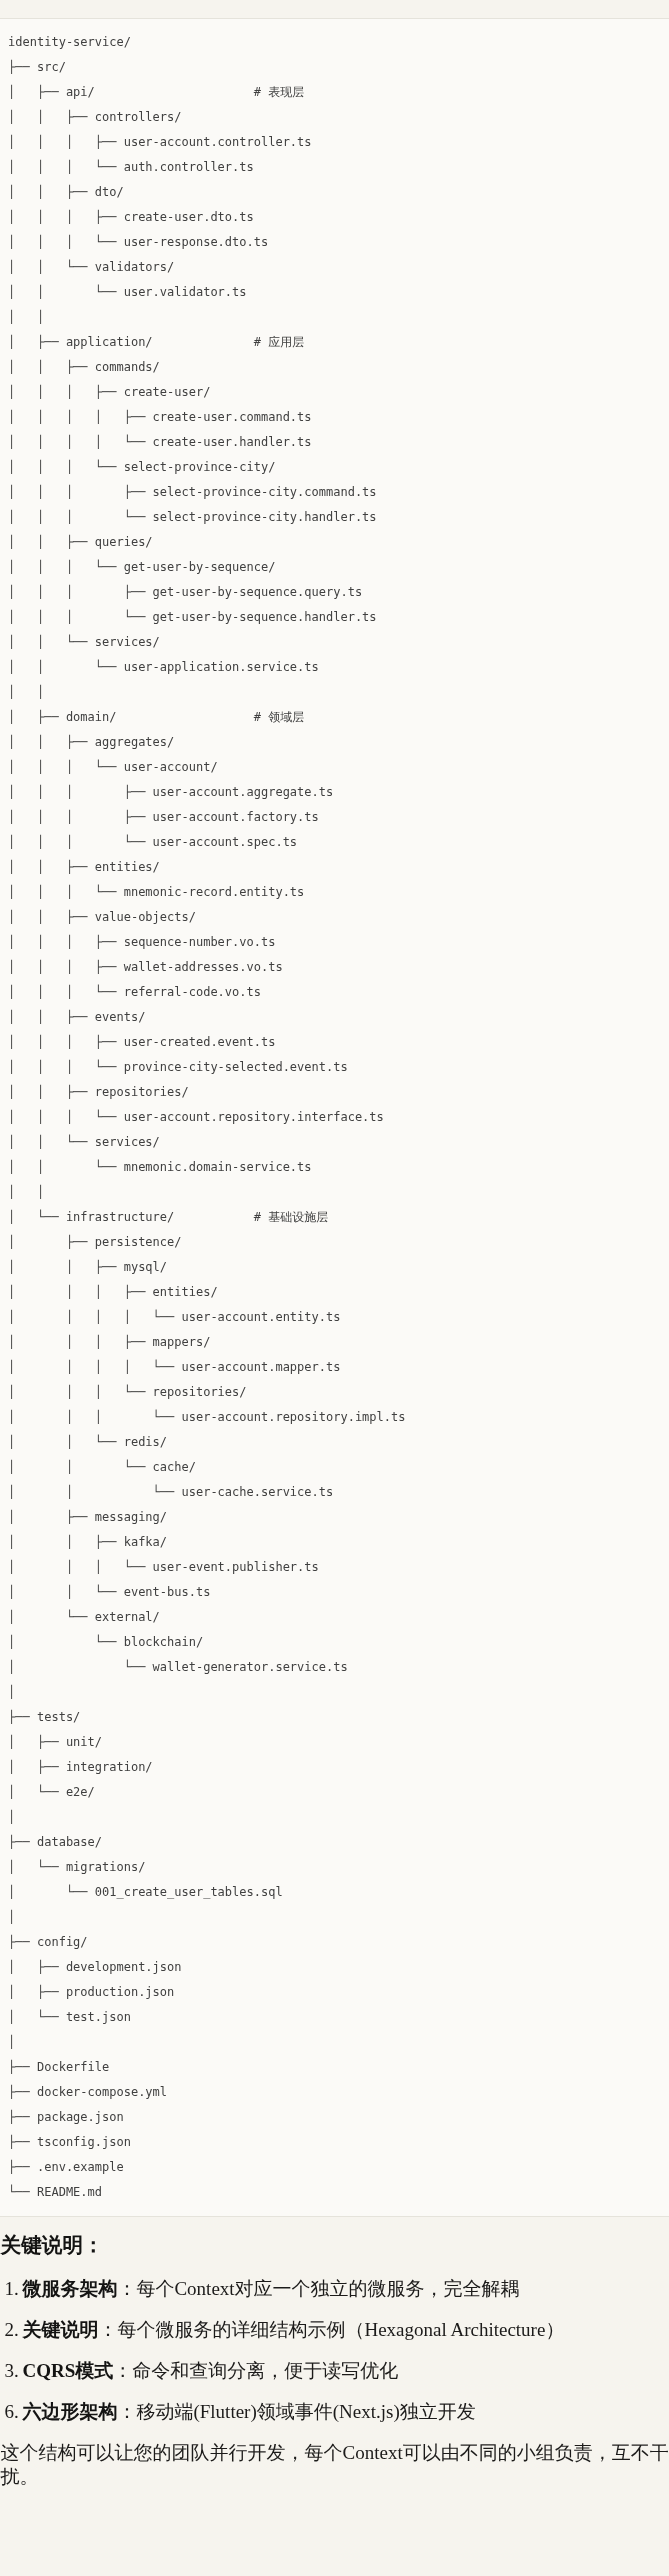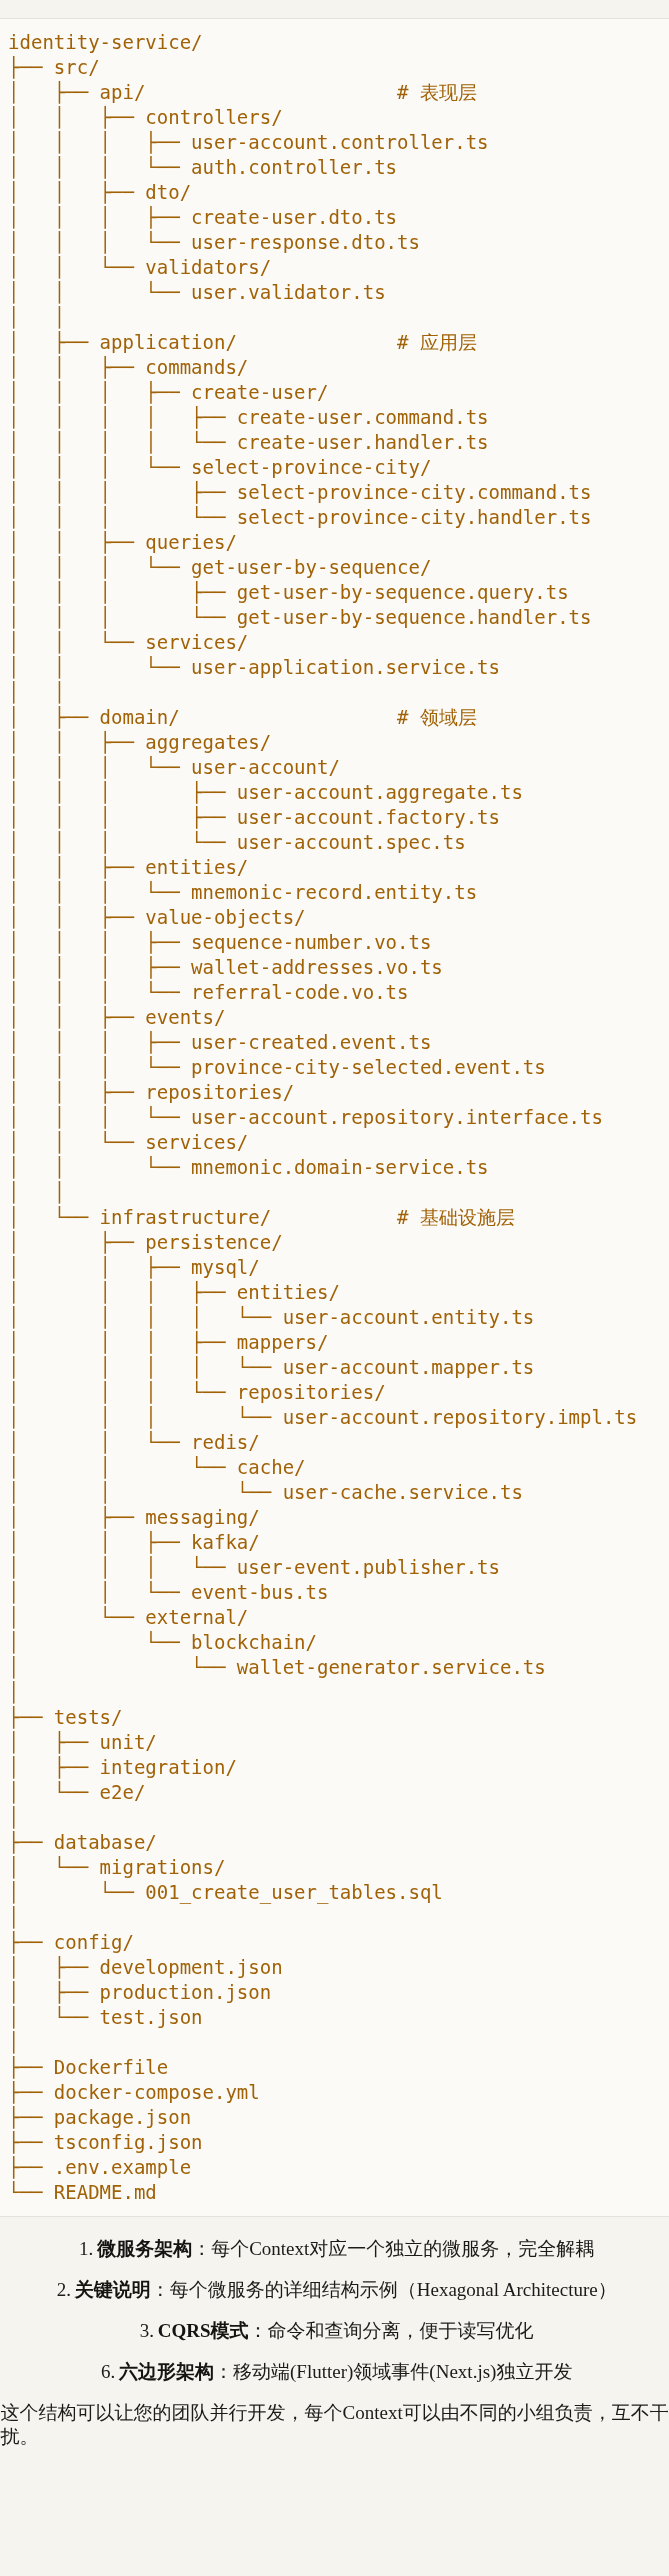--- a/index.html
+++ b/index.html
@@ -33,37 +33,36 @@
     margin: 17.5px 0 0 0;
     padding: 11.3px 8.1px 11.3px 8.1px;
     background: #fbfaf7;
     border-top: 0.6px solid #e5e3db;
     border-bottom: 0.6px solid #e5e3db;
     box-sizing: border-box;
   }
   .code-block code {
     display: block;
     font-family: "DejaVu Sans Mono", monospace;
-    font-size: 19px;
+    font-size: 12px;
     line-height: 25px;
-    color: #a16207;
+    color: #404040;
     white-space: pre;
   }
   h2.notes-heading {
     margin: 16.3px 0 0 0.6px;
     font-size: 20.6px;
     line-height: 24px;
     font-weight: 700;
     color: #141413;
   }
   ol.notes-list {
     list-style: none;
     margin: 20px 0 0 0;
     padding: 0 0 0 4.4px;
-    text-align: center;
   }
   ol.notes-list li {
     font-size: 19px;
     line-height: 24px;
     margin: 0 0 17px 0;
   }
   ol.notes-list .num {
     margin-right: 3.8px;
   }
   ol.notes-list strong {
@@ -164,20 +163,21 @@
 │   ├── production.json
 │   └── test.json
 │
 ├── Dockerfile
 ├── docker-compose.yml
 ├── package.json
 ├── tsconfig.json
 ├── .env.example
 └── README.md</code></pre>
 
+  <h2 class="notes-heading">关键说明：</h2>
 
   <ol class="notes-list">
     <li><span class="num">1.</span><strong>微服务架构</strong><span>：每个Context对应一个独立的微服务，完全解耦</span></li>
     <li><span class="num">2.</span><strong>关键说明</strong><span>：每个微服务的详细结构示例（Hexagonal Architecture）</span></li>
     <li><span class="num">3.</span><strong>CQRS模式</strong><span>：命令和查询分离，便于读写优化</span></li>
     <li><span class="num">6.</span><strong>六边形架构</strong><span>：移动端(Flutter)领域事件(Next.js)独立开发</span></li>
   </ol>
 
   <p class="closing-note">这个结构可以让您的团队并行开发，每个Context可以由不同的小组负责，互不干扰。</p>
 

